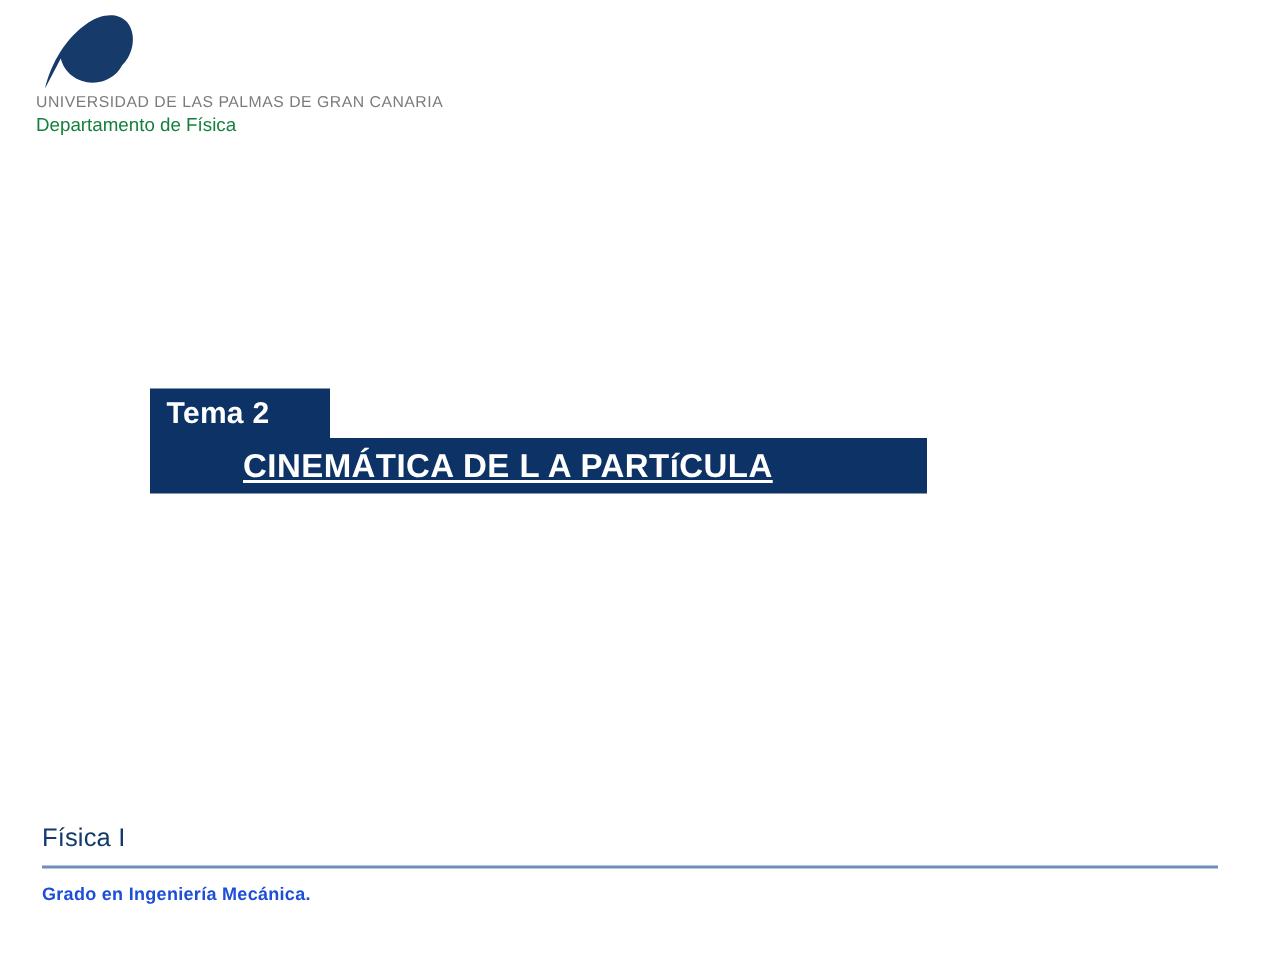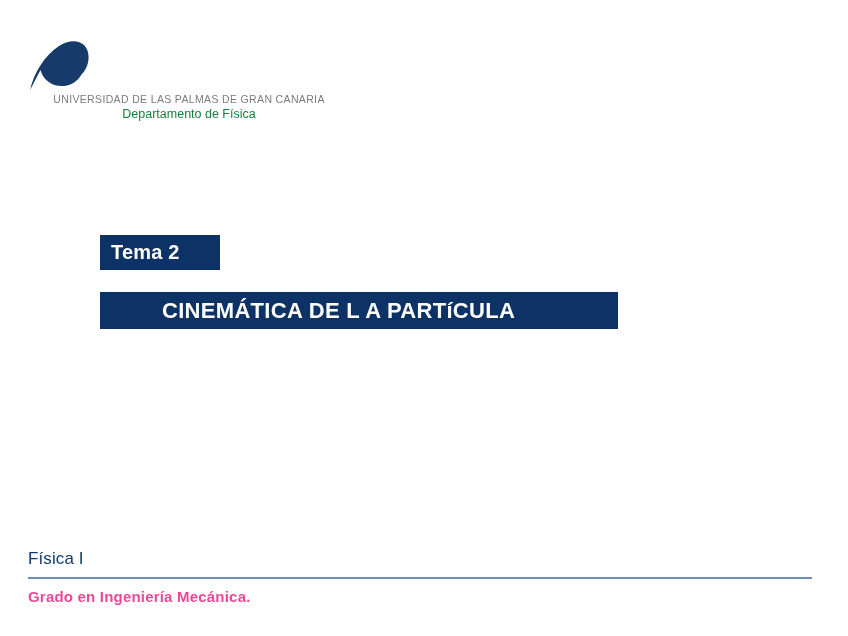--- a/index.html
+++ b/index.html
@@ -17,23 +17,22 @@
     width: 848px;
     height: 636px;
     background: #ffffff;
     overflow: hidden;
   }
 
   
   .brand {
     position: absolute;
     left: 24px;
-    top: 39px;
+    top: 8px;
     width: 330px;
-    text-align: center;
   }
   .brand-logo {
     display: block;
     width: 66px;
     height: 52px;
     margin-left: 4px;
   }
   .brand-univ {
     display: block;
     margin-top: 2px;
@@ -49,21 +48,21 @@
     font-size: 12.5px;
     color: #15803d;
     white-space: nowrap;
     line-height: 15px;
   }
 
   
   .tema-badge {
     position: absolute;
     left: 100px;
-    top: 235px;
+    top: 259px;
     width: 120px;
     height: 35px;
     background: #0c3266;
     box-sizing: border-box;
     display: flex;
     align-items: center;
   }
   .tema-badge-label {
     color: #ffffff;
     font-size: 20px;
@@ -84,20 +83,21 @@
     align-items: center;
     justify-content: flex-start;
   }
   .title-bar-label {
     color: #ffffff;
     font-size: 22px;
     font-weight: bold;
     letter-spacing: 0.3px;
     padding-left: 62px;
     white-space: nowrap;
+    text-decoration: underline;
   }
 
   
   .footer {
     position: absolute;
     left: 28px;
     top: 548px;
     width: 784px;
   }
   .footer-course {
@@ -111,23 +111,23 @@
   .footer-rule {
     display: block;
     width: 784px;
     height: 2px;
     background: #6f8fb8;
     margin-top: 7px;
   }
   .footer-degree {
     display: block;
     margin-top: 9px;
-    font-size: 15px;
+    font-size: 12px;
     font-weight: bold;
-    color: #ec4899;
+    color: #1d4ed8;
     letter-spacing: 0.2px;
     line-height: 17px;
   }
 </style>
 </head>
 <body>
 
 <div id="slide">
 
   <div class="brand">

